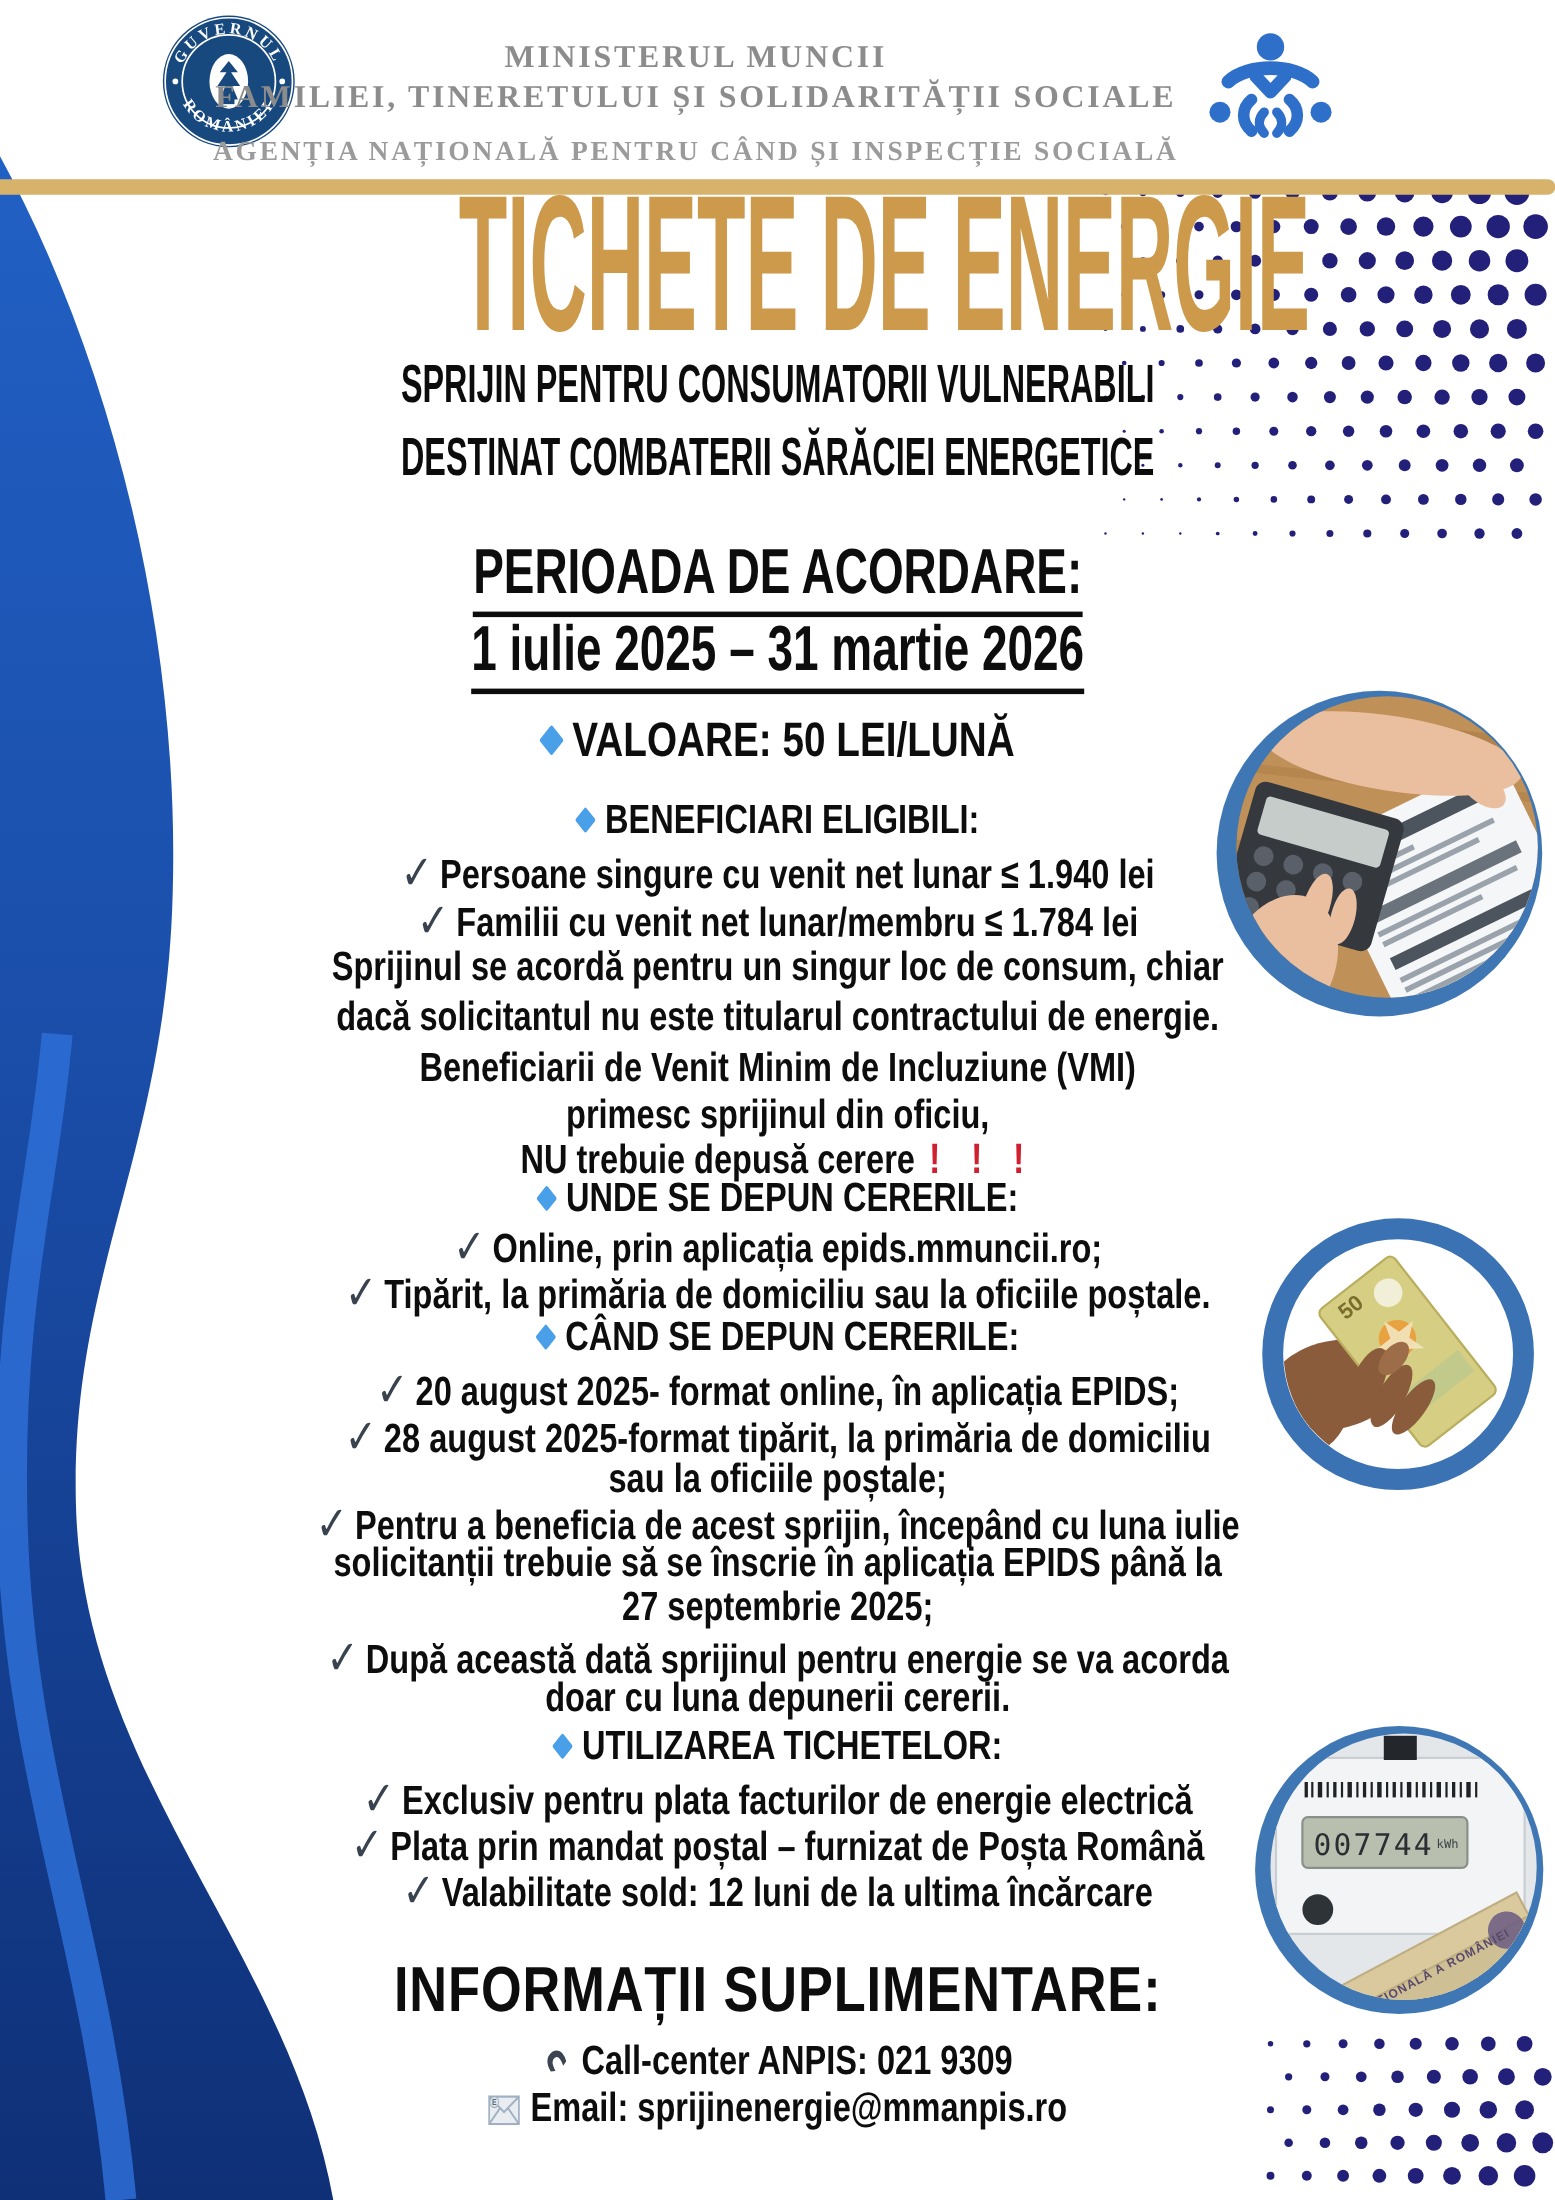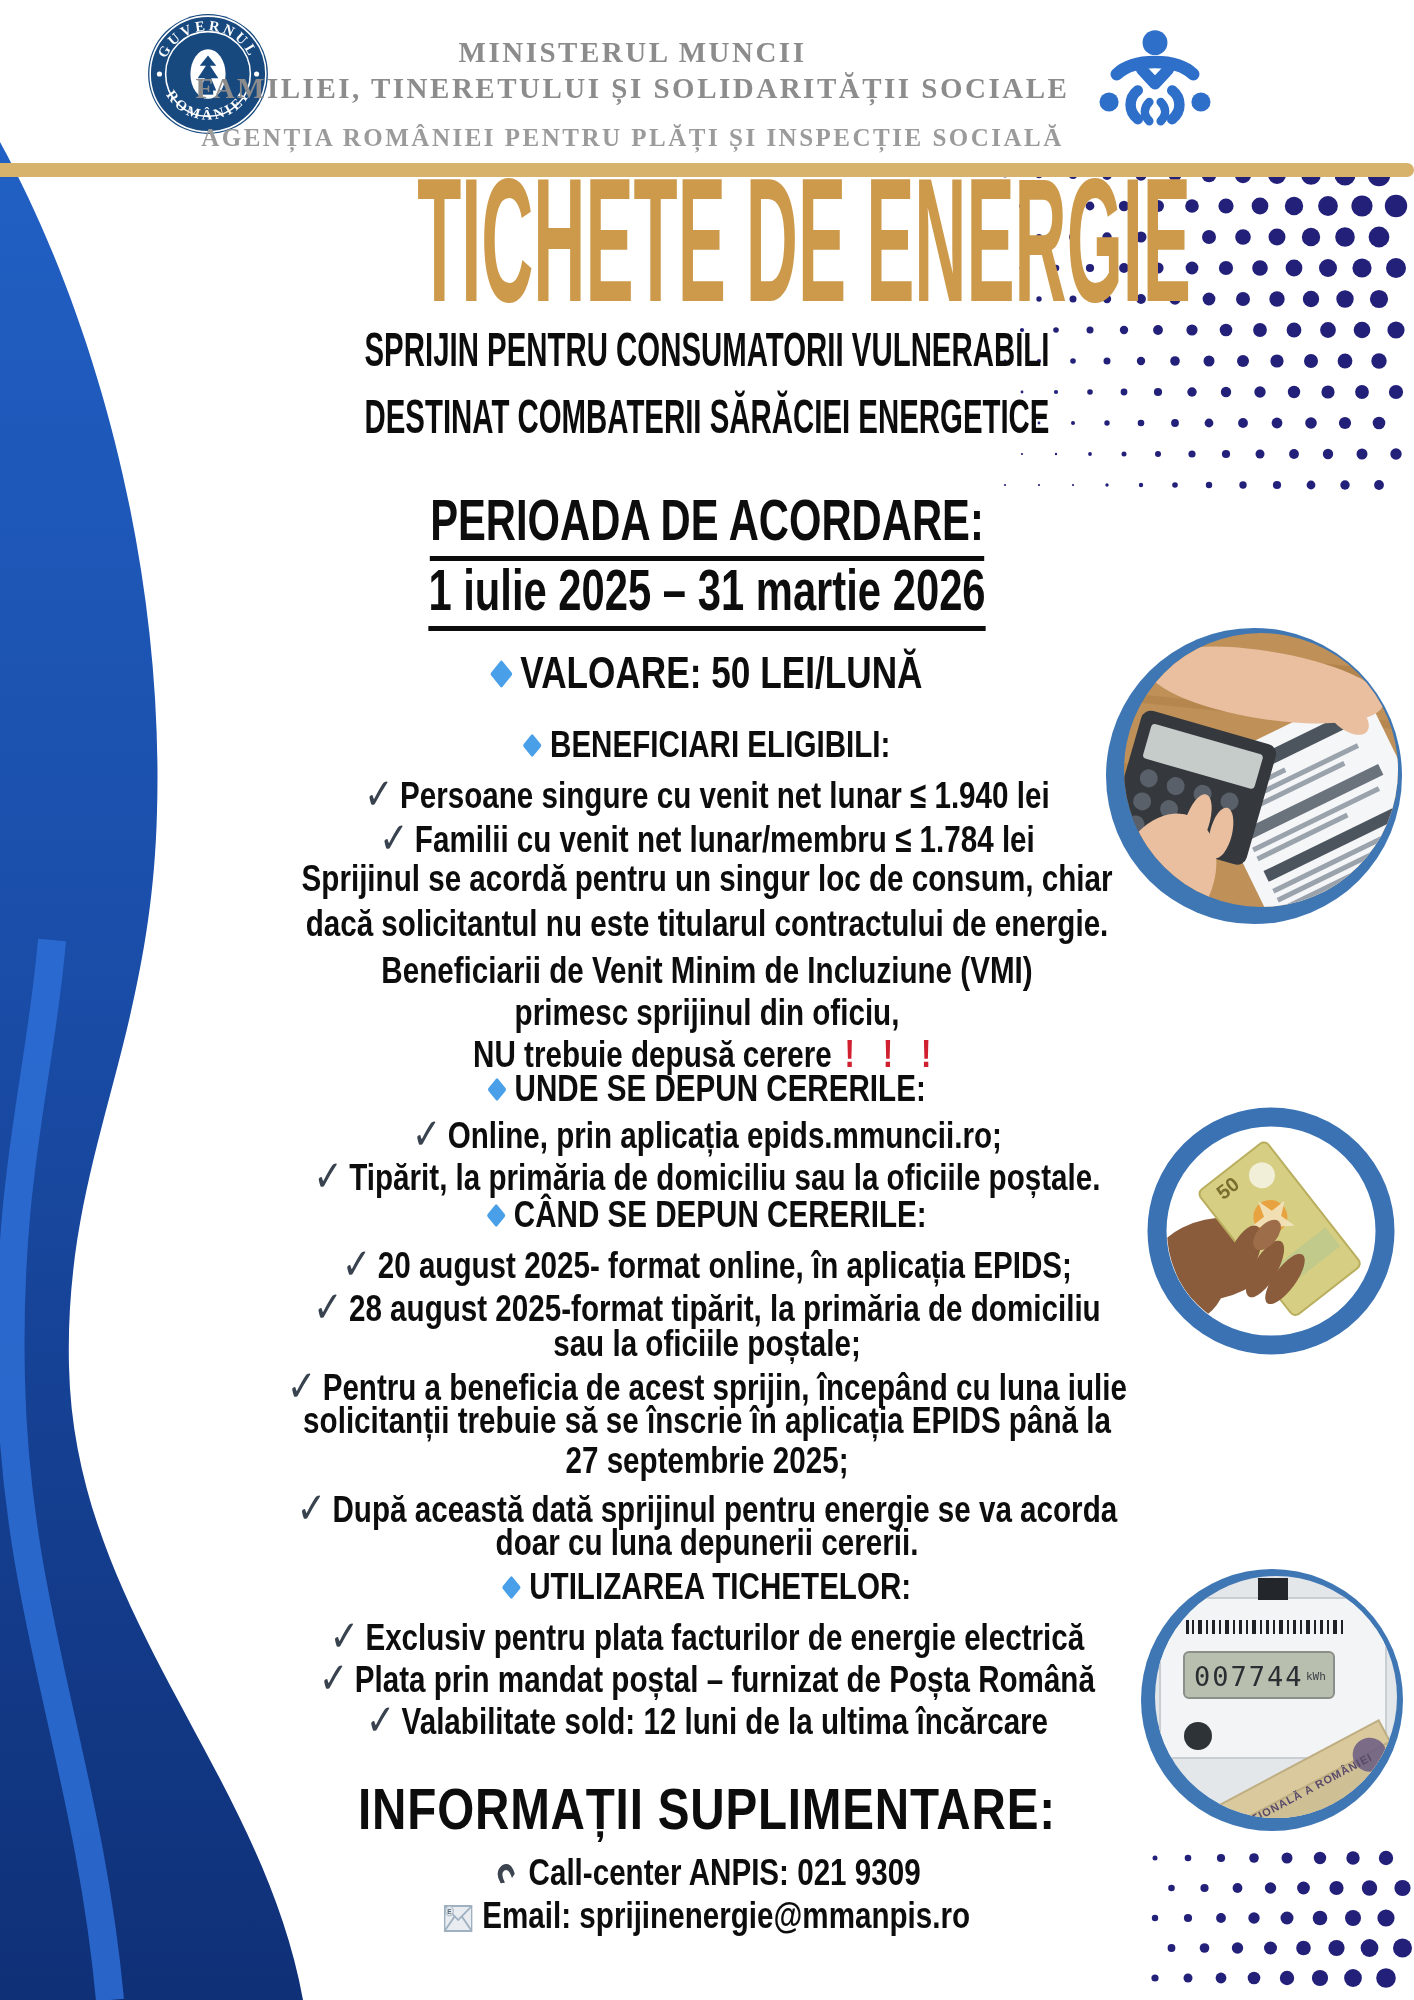--- a/index.html
+++ b/index.html
@@ -243,21 +243,21 @@
     </text>
     <circle cx="13" cy="60" r="2.5" fill="#fff"></circle>
     <circle cx="107" cy="60" r="2.5" fill="#fff"></circle>
     <ellipse cx="60" cy="60" rx="17" ry="24" fill="#ffffff"></ellipse>
     <path d="M60,42 L52,52 L58,52 L50,64 L57,64 L52,76 L68,76 L63,64 L70,64 L62,52 L68,52 Z" fill="#17497f"></path>
     <rect x="55" y="74" width="10" height="6" fill="#17497f"></rect>
   </svg>
 
   <div class="hline hline1">MINISTERUL MUNCII</div>
   <div class="hline hline2">FAMILIEI, TINERETULUI ȘI SOLIDARITĂȚII SOCIALE</div>
-  <div class="hline hline3">AGENȚIA ROMÂNIEI PENTRU PLĂȚI ȘI INSPECȚIE SOCIALĂ</div>
+  <div class="hline hline3">AGENȚIA NAȚIONALĂ PENTRU CÂND ȘI INSPECȚIE SOCIALĂ</div>
 
   <svg class="abs" style="left:1088px;top:20px;" width="134" height="118" viewBox="0 0 140 120">
     <g fill="none" stroke="#2e6fca" stroke-linecap="round">
       <circle cx="70" cy="22" r="13" fill="#2e6fca" stroke="none"></circle>
       <path d="M 30,55 C 48,38 92,38 110,55" stroke-width="13"></path>
       <path d="M 56,50 L 70,65 L 84,50" stroke-width="12" stroke-linejoin="round"></path>
       <path d="M 52,72 C 42,80 42,94 52,102" stroke-width="11"></path>
       <path d="M 88,72 C 98,80 98,94 88,102" stroke-width="11"></path>
       <path d="M 64,84 C 58,90 58,98 64,104" stroke-width="9"></path>
       <path d="M 76,84 C 82,90 82,98 76,104" stroke-width="9"></path>

